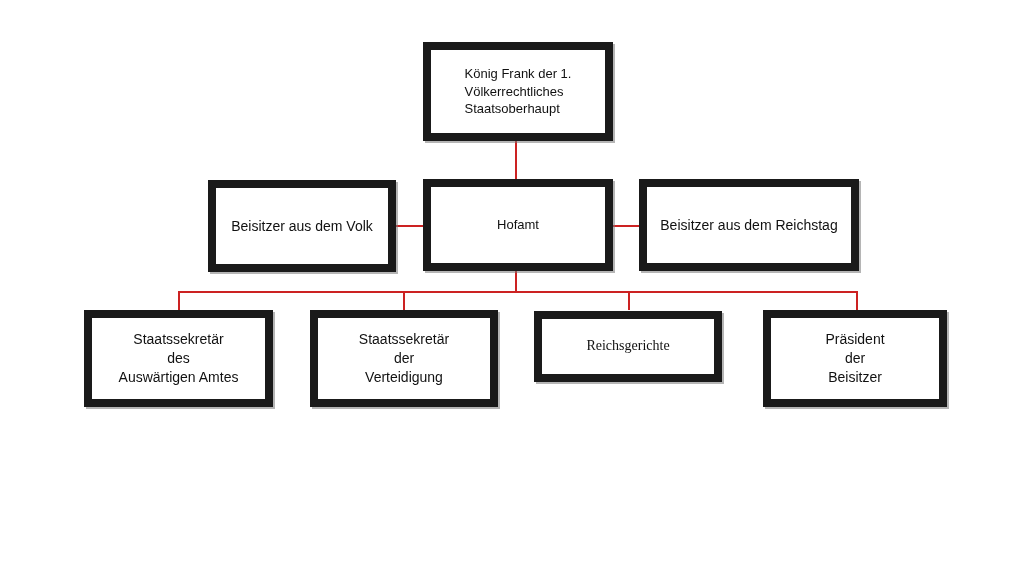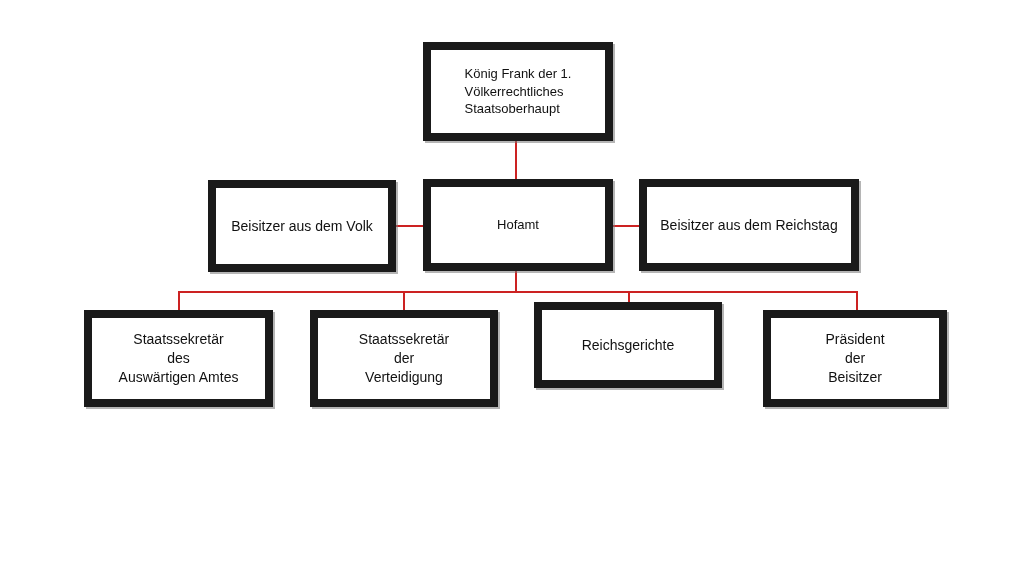--- a/index.html
+++ b/index.html
@@ -94,21 +94,21 @@
 des
 Auswärtigen Amtes</span>
   </div>
 
   <div class="node small" style="left: 310px; top: 310px; width: 188px; height: 97px; border-color: rgb(26, 26, 26);">
     <span class="label">Staatssekretär
 der
 Verteidigung</span>
   </div>
 
-  <div class="node small" style="left: 534px; top: 302px; width: 188px; height: 86px; border-color: rgb(26, 26, 26);">
+  <div class="node small" style="left: 534px; top: 311px; width: 188px; height: 71px; border-color: rgb(26, 26, 26); font-family: Liberation Serif, serif;">
     <span class="label">Reichsgerichte</span>
   </div>
 
   <div class="node small" style="left: 763px; top: 310px; width: 184px; height: 97px; border-color: rgb(26, 26, 26);">
     <span class="label">Präsident
 der
 Beisitzer</span>
   </div>
 
 </div>

